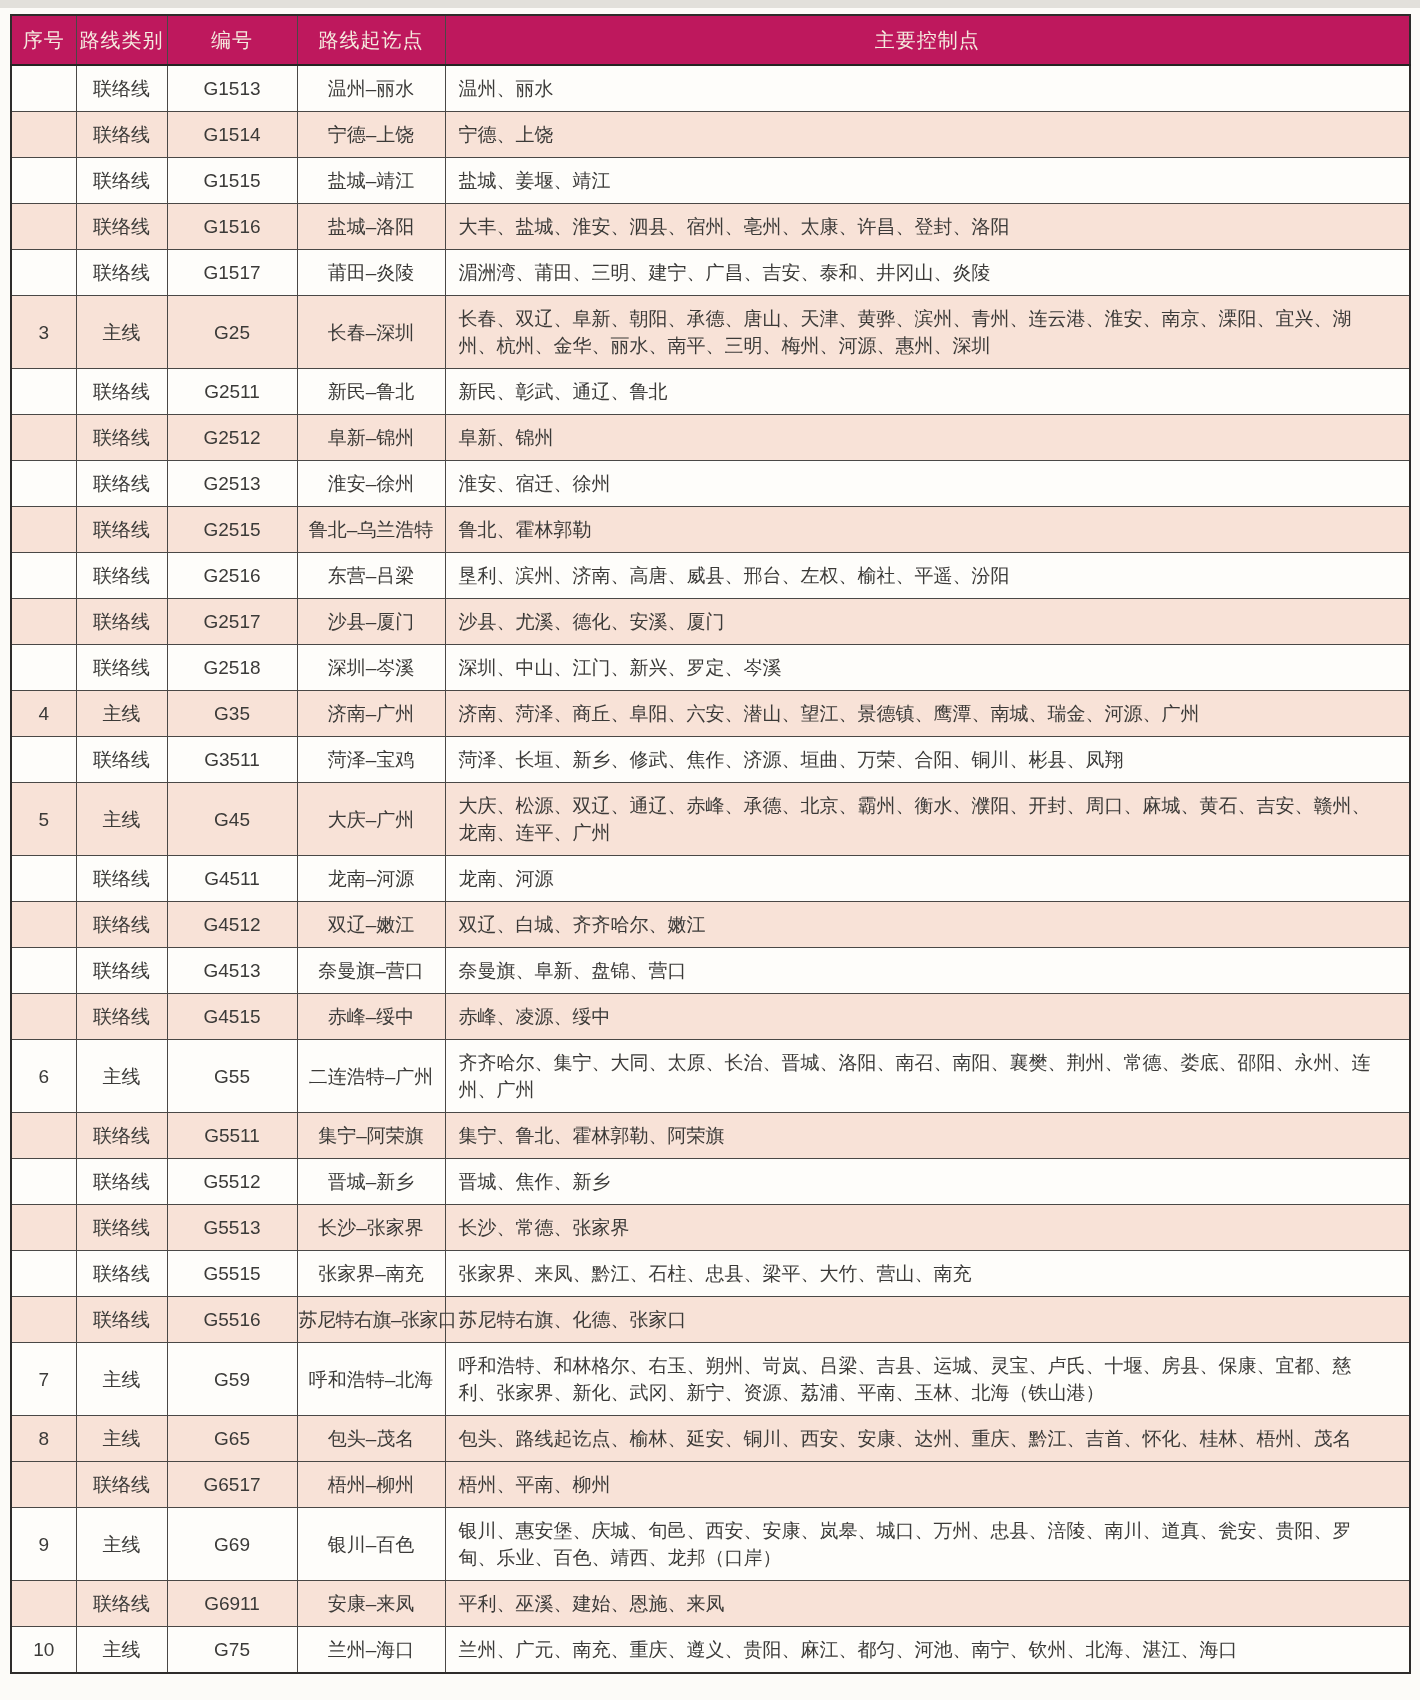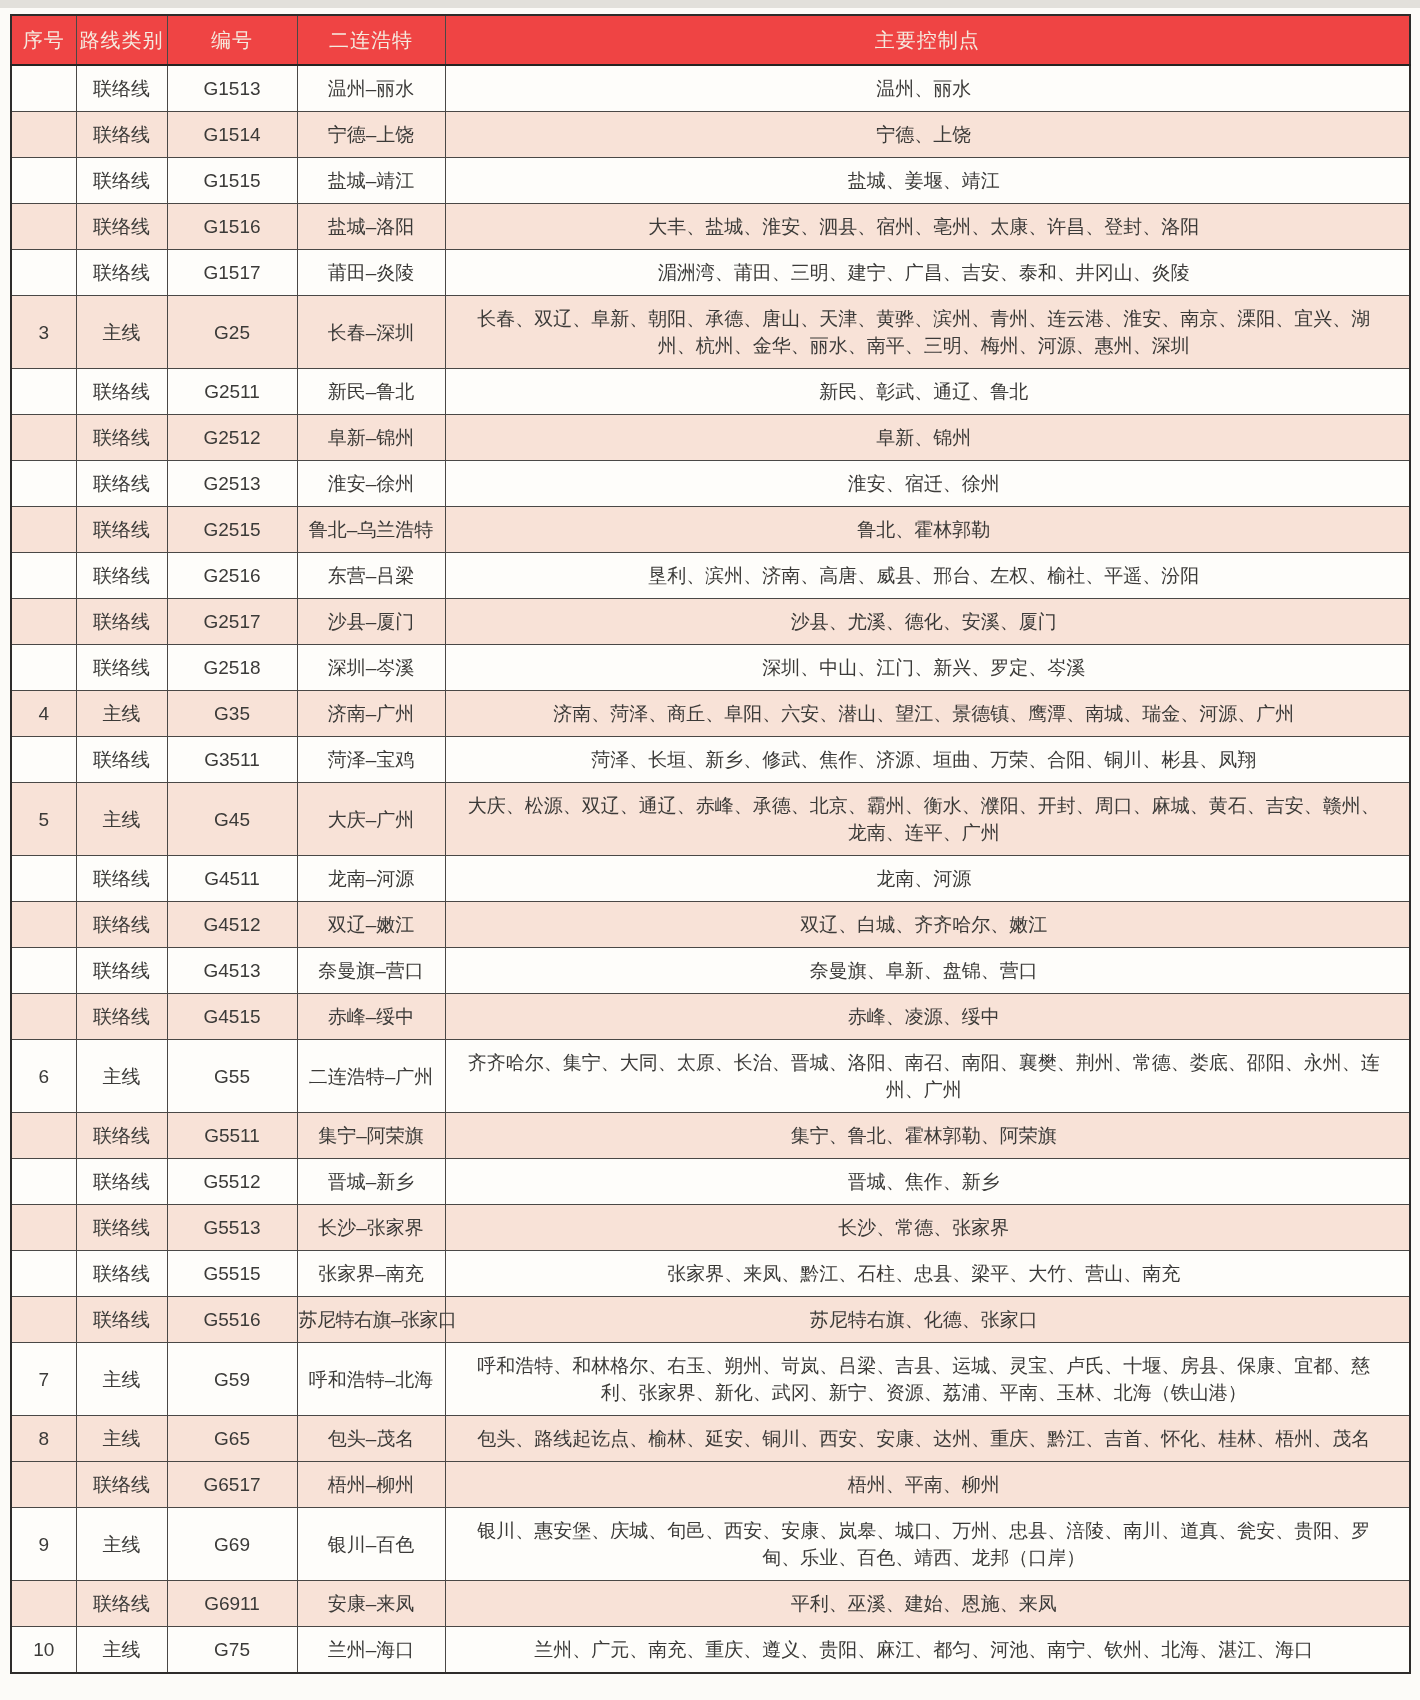--- a/index.html
+++ b/index.html
@@ -26,38 +26,38 @@
   table.highway-table {
     border-collapse:collapse;
     table-layout:fixed;
     width:100%;
     border:2px solid #2e2c2b;
   }
   .highway-table th, .highway-table td {
     border:1px solid #4a4846;
   }
   .highway-table thead th {
-    background:#ef4444;
+    background:#be185d;
     color:#f5eadf;
     font-size:20px;
     font-weight:500;
     height:46px;
     letter-spacing:1px;
   }
   .highway-table thead th { border-bottom:2px solid #262422; }
   .highway-table td {
     font-size:19px;
     color:#3b3a38;
     text-align:center;
     vertical-align:middle;
     padding:9px 5px;
     line-height:27px;
   }
   .highway-table td.col-points {
-    text-align:center;
+    text-align:left;
     padding-left:13px;
     padding-right:20px;
   }
   .highway-table tr td { background:#fefdfa; }
   .highway-table tr.alt td { background:#f8e2d7; }
   .highway-table td.col-route.tight {
     font-size:19px;
     white-space:nowrap;
     padding-left:1px; padding-right:1px;
     letter-spacing:-0.5px;
@@ -75,21 +75,21 @@
         <col style="width:91px">
         <col style="width:130px">
         <col style="width:148px">
         <col>
       </colgroup>
       <thead>
         <tr>
           <th>序号</th>
           <th>路线类别</th>
           <th>编号</th>
-          <th>二连浩特</th>
+          <th>路线起讫点</th>
           <th>主要控制点</th>
         </tr>
       </thead>
       <tbody>
           <tr>
             <td class="col-seq"></td>
             <td class="col-type">联络线</td>
             <td class="col-code">G1513</td>
             <td class="col-route">温州–丽水</td>
             <td class="col-points">温州、丽水</td>

